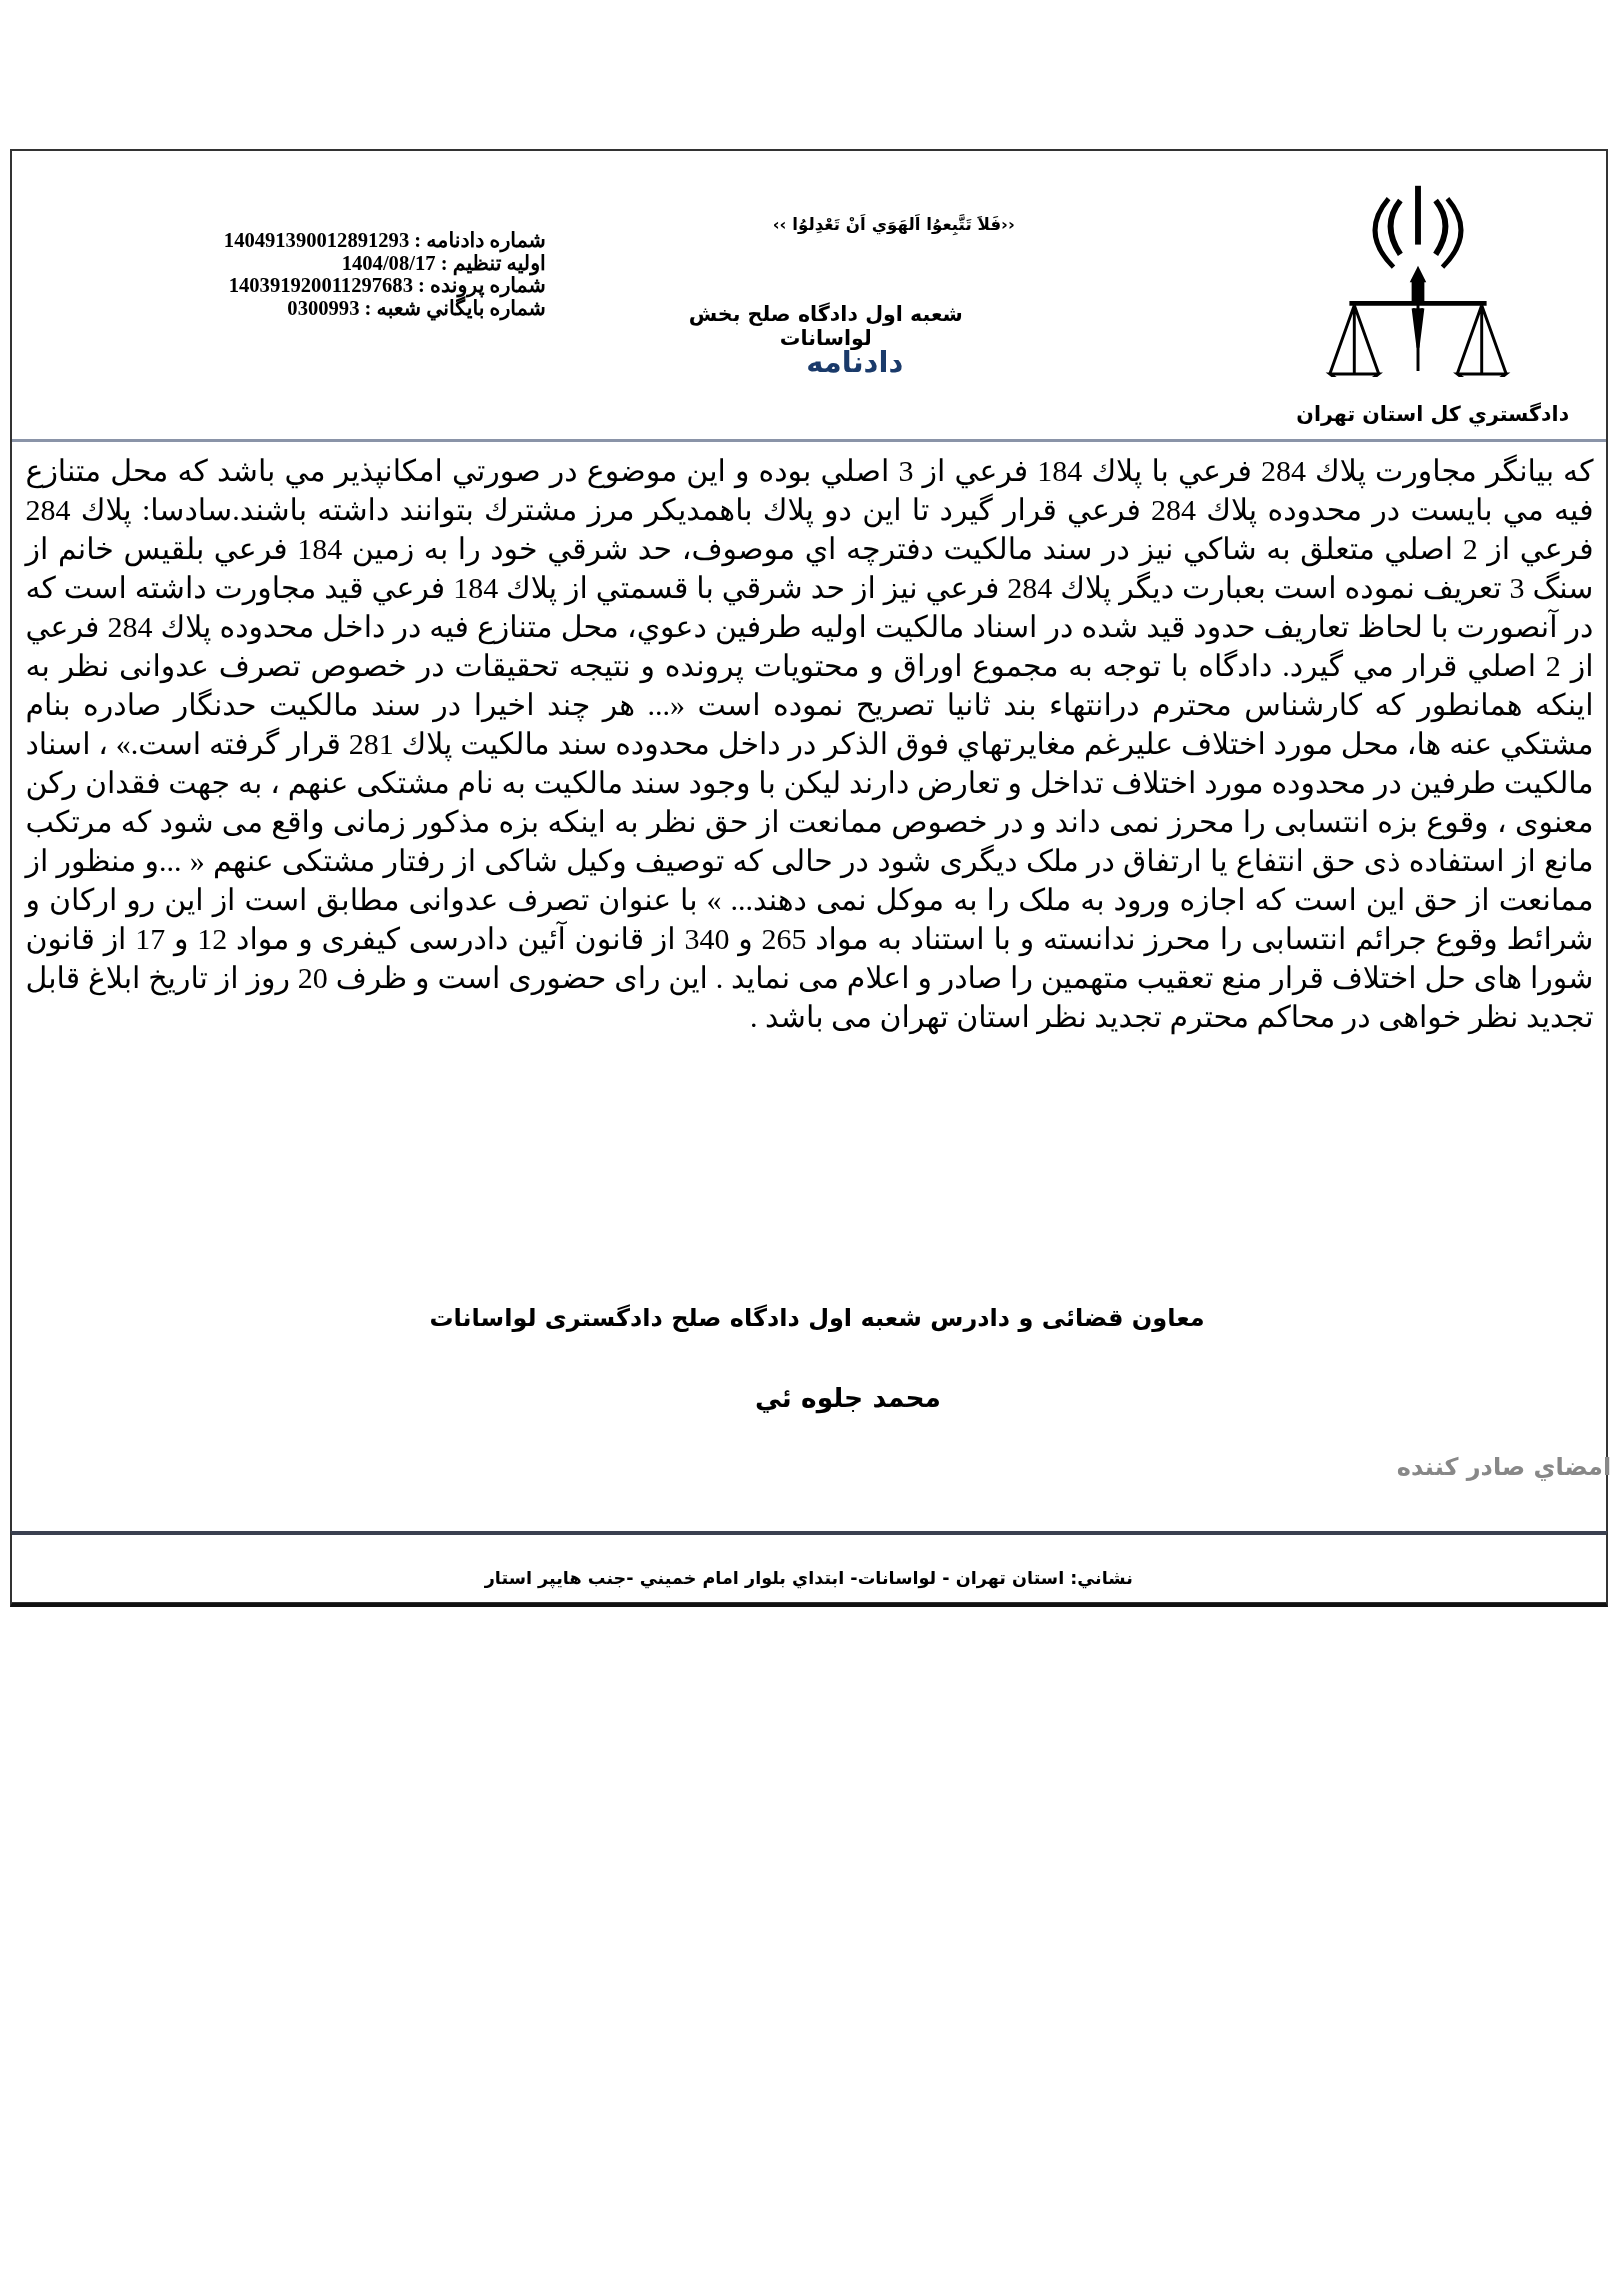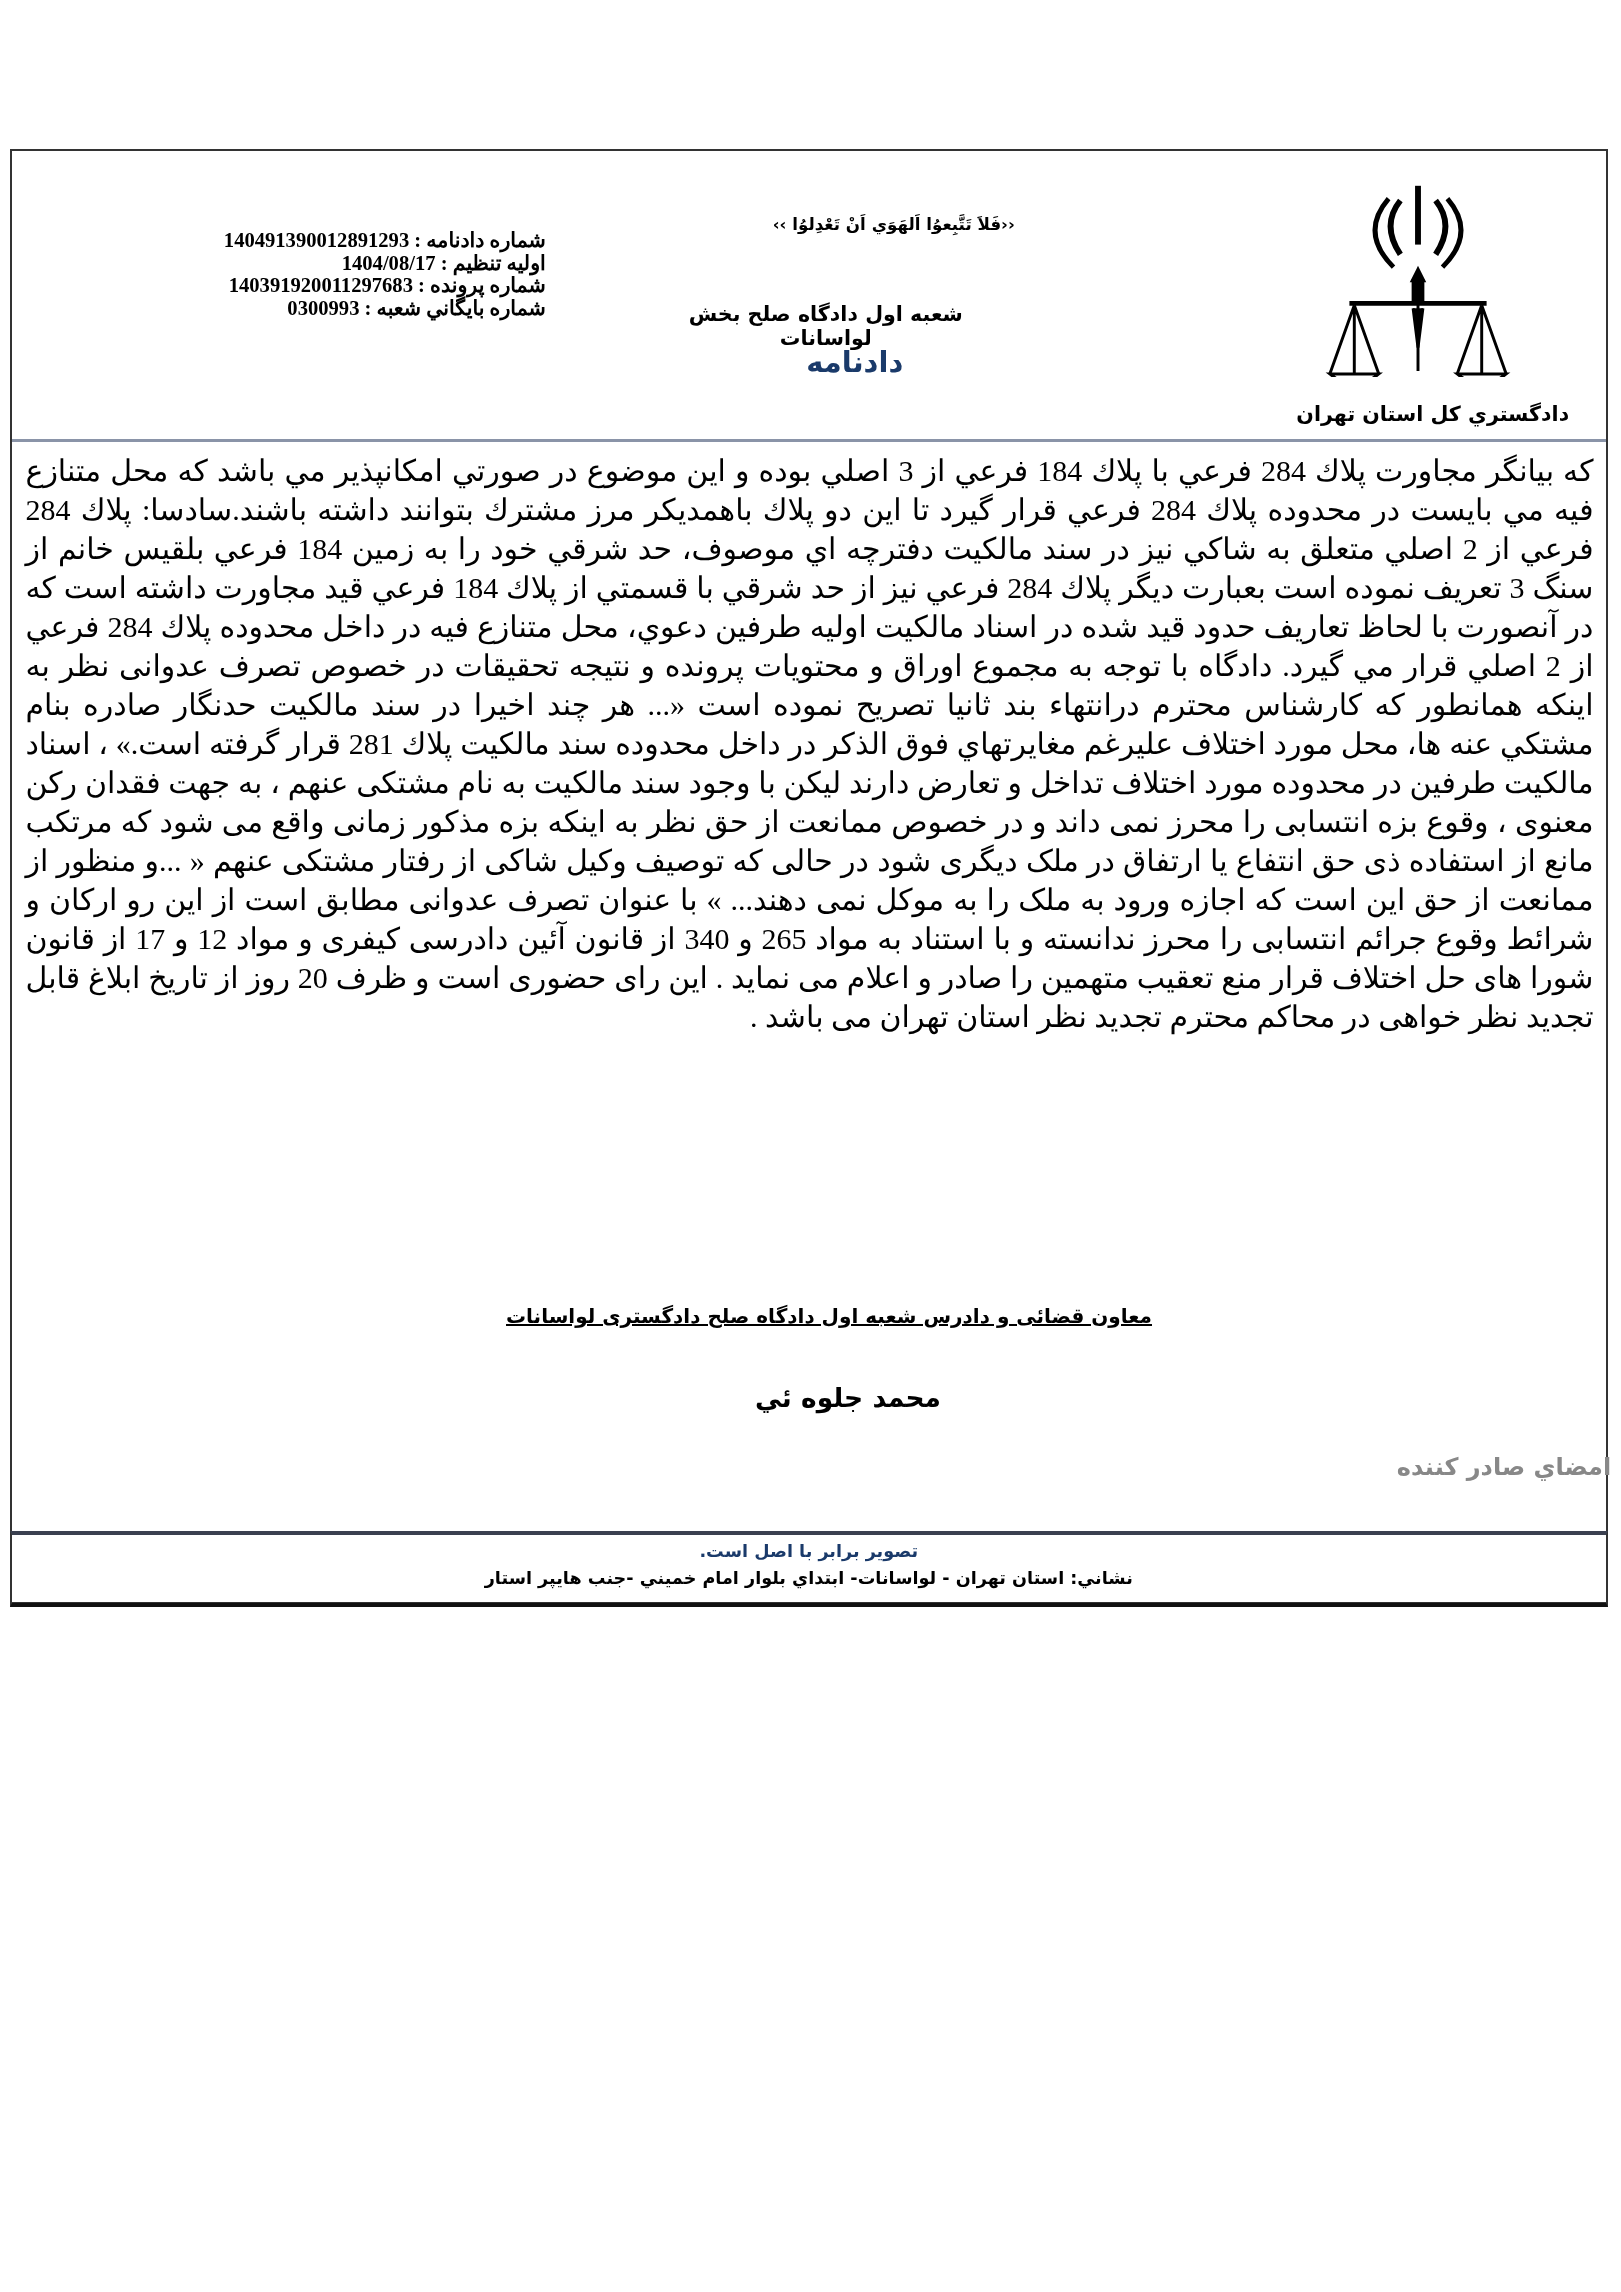--- a/index.html
+++ b/index.html
@@ -7,21 +7,21 @@
   .frame{position:absolute;left:9.8px;top:149px;width:1598px;height:1455px;border:2px solid #333;box-sizing:border-box;}
   .header{position:absolute;left:0;top:0;width:100%;height:288px;border-bottom:3.9px solid #8a94a8;}
   .meta{position:absolute;left:132px;top:78px;width:402px;direction:rtl;text-align:right;font-family:"Liberation Serif",serif;font-weight:bold;font-size:20.6px;line-height:22.5px;}
   .meta .row{white-space:nowrap;}
   .verse{position:absolute;left:686px;top:63px;width:392px;direction:rtl;text-align:center;font-weight:bold;font-size:16.7px;}
   .branch{position:absolute;left:667px;top:151px;width:294px;direction:rtl;text-align:center;font-weight:bold;font-size:20.6px;}
   .title{position:absolute;left:745px;top:194px;width:196px;text-align:center;font-weight:bold;font-size:29px;color:#1a3a6a;direction:rtl;}
   .emblem{position:absolute;left:1308px;top:19.6px;width:196px;height:206px;}
   .dept{position:absolute;left:1264px;top:251px;width:314px;direction:rtl;text-align:center;font-weight:bold;font-size:20.6px;}
   .body{position:absolute;left:13.7px;top:300px;width:1568px;direction:rtl;text-align:justify;font-family:"Liberation Serif",serif;font-size:30px;line-height:39px;}
-  .sign1{position:absolute;left:388px;top:1304px;width:882px;direction:rtl;text-align:center;font-size:20px;font-weight:bold;text-decoration:underline;}
+  .sign1{position:absolute;left:376px;top:1304px;width:882px;direction:rtl;text-align:center;font-size:24px;font-weight:bold;}
   .sign2{position:absolute;left:549px;top:1382px;width:392px;direction:rtl;font-size:26.5px;font-weight:bold;}
   .sig-label{position:absolute;right:9.8px;top:1453px;direction:rtl;font-size:24px;font-weight:bold;color:#888;}
   .footer{position:absolute;left:9.8px;top:1531px;width:1598px;height:76px;border-top:4.9px solid #3a4050;border-bottom:4.9px solid #111;border-left:2px solid #333;border-right:2px solid #333;box-sizing:border-box;}
   .foot1{position:absolute;left:0;width:100%;top:5.9px;text-align:center;direction:rtl;font-weight:bold;font-size:17.6px;color:#1a3a6a;}
   .foot2{position:absolute;left:0;width:100%;top:33px;text-align:center;direction:rtl;font-weight:bold;font-size:17.6px;}
 </style>
 </head>
 <body>
 
 <div class="frame">
@@ -57,16 +57,15 @@
   </div>
 
   <div class="body">كه بيانگر مجاورت پلاك 284 فرعي با پلاك 184 فرعي از 3 اصلي بوده و اين موضوع در صورتي امكانپذير مي باشد كه محل متنازع فيه مي بايست در محدوده پلاك 284 فرعي قرار گيرد تا اين دو پلاك باهمديكر مرز مشترك بتوانند داشته باشند.سادسا: پلاك 284 فرعي از 2 اصلي متعلق به شاكي نيز در سند مالكيت دفترچه اي موصوف، حد شرقي خود را به زمين 184 فرعي بلقيس خانم از سنگ 3 تعريف نموده است بعبارت ديگر پلاك 284 فرعي نيز از حد شرقي با قسمتي از پلاك 184 فرعي قيد مجاورت داشته است كه در آنصورت با لحاظ تعاريف حدود قيد شده در اسناد مالكيت اوليه طرفين دعوي، محل متنازع فيه در داخل محدوده پلاك 284 فرعي از 2 اصلي قرار مي گيرد. دادگاه با توجه به مجموع اوراق و محتويات پرونده و نتيجه تحقيقات در خصوص تصرف عدوانی نظر به اینکه همانطور که کارشناس محترم درانتهاء بند ثانيا تصريح نموده است «... هر چند اخيرا در سند مالكيت حدنگار صادره بنام مشتكي عنه ها، محل مورد اختلاف عليرغم مغايرتهاي فوق الذكر در داخل محدوده سند مالكيت پلاك 281 قرار گرفته است.» ، اسناد مالکیت طرفین در محدوده مورد اختلاف تداخل و تعارض دارند لیکن با وجود سند مالکیت به نام مشتکی عنهم ، به جهت فقدان رکن معنوی ، وقوع بزه انتسابی را محرز نمی داند و در خصوص ممانعت از حق نظر به اینکه بزه مذکور زمانی واقع می شود که مرتکب مانع از استفاده ذی حق انتفاع یا ارتفاق در ملک دیگری شود در حالی که توصیف وکیل شاکی از رفتار مشتکی عنهم « ...و منظور از ممانعت از حق این است که اجازه ورود به ملک را به موکل نمی دهند... » با عنوان تصرف عدوانی مطابق است از این رو ارکان و شرائط وقوع جرائم انتسابی را محرز ندانسته و با استناد به مواد 265 و 340 از قانون آئین دادرسی کیفری و مواد 12 و 17 از قانون شورا های حل اختلاف قرار منع تعقیب متهمین را صادر و اعلام می نماید . این رای حضوری است و ظرف 20 روز از تاریخ ابلاغ قابل تجدید نظر خواهی در محاکم محترم تجدید نظر استان تهران می باشد .</div>
 </div>
 
 <div class="sign1">معاون قضائی و دادرس شعبه اول دادگاه صلح دادگستری لواسانات</div>
 <div class="sign2">محمد جلوه ئي</div>
 <div class="sig-label">امضاي صادر كننده</div>
 
 <div class="footer">
-  <div class="foot1">تصوير برابر با اصل است.</div>
   <div class="foot2">نشاني:  استان تهران - لواسانات- ابتداي بلوار امام خميني -جنب هايپر استار</div>
 </div>
 
 
 </body></html>

